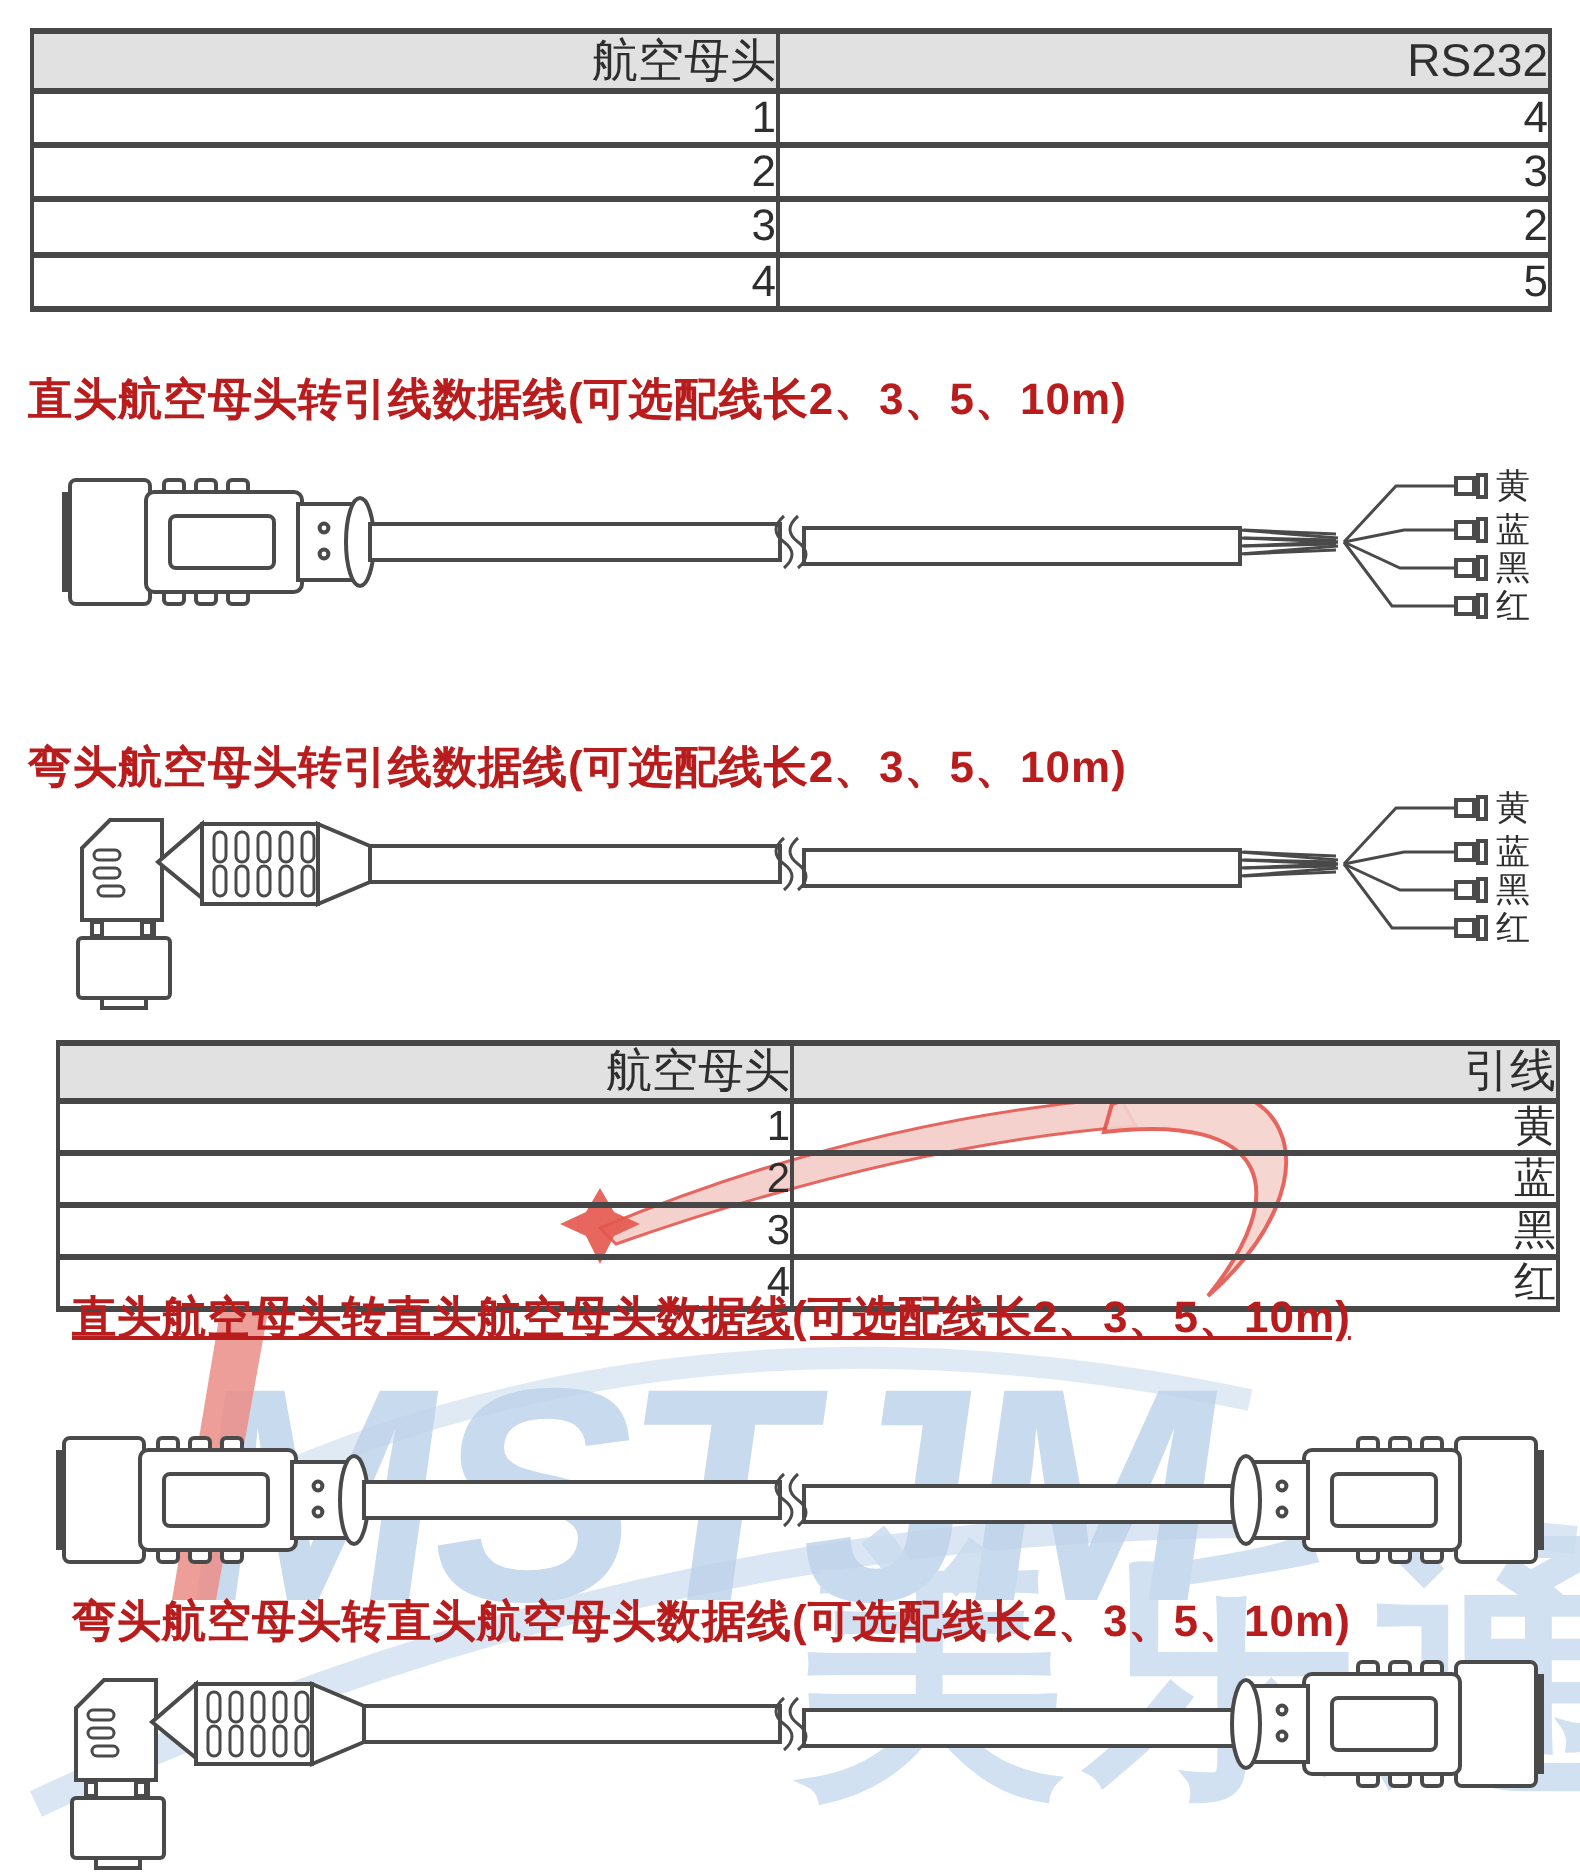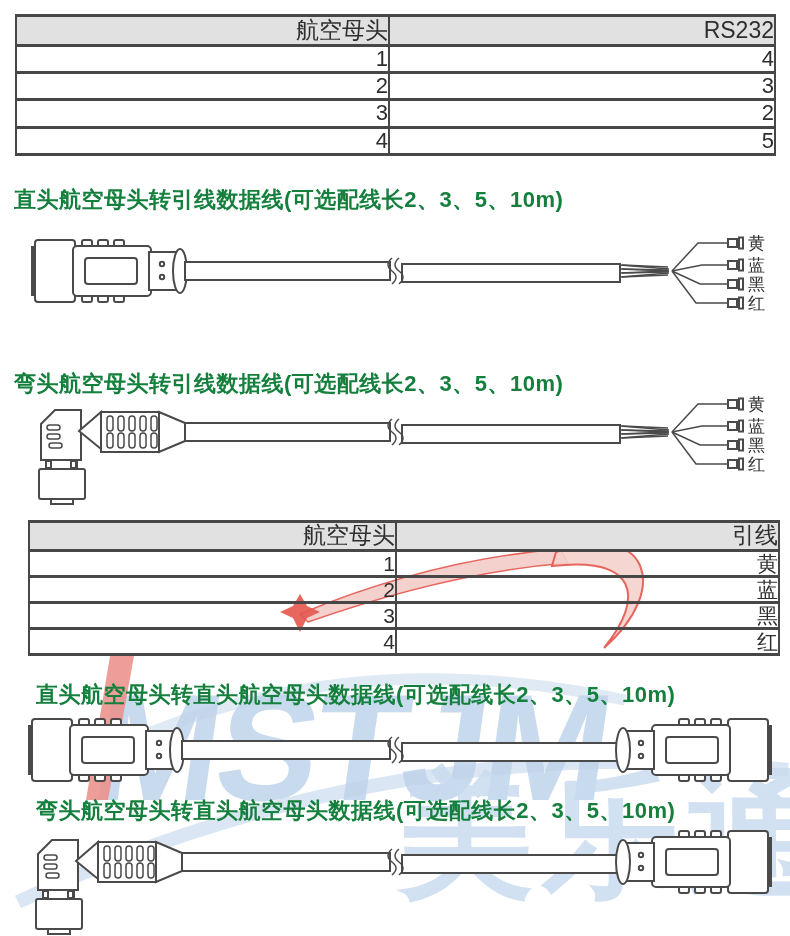--- a/index.html
+++ b/index.html
@@ -23,26 +23,26 @@
   }
   #table1{left:15px;top:14px;width:761px;}
   #table1 th{height:27px;font-size:23px;background:#e1e1e1;}
   #table1 td{height:23px;font-size:22px;}
   #table2{left:28px;top:520px;width:752px;}
   #table2 th{height:26px;font-size:23px;background:#e1e1e1;}
   #table2 td{height:20px;font-size:21px;}
 
   
   .caption{
-    position:absolute;font-size:22px;font-weight:700;color:#15803d;
+    position:absolute;font-size:22px;font-weight:700;color:#b91c1c;
     letter-spacing:0.5px;white-space:nowrap;
   }
   #cap1{left:14px;top:185px;}
   #cap2{left:14px;top:369px;}
-  #cap3{left:36px;top:680px;}
+  #cap3{left:36px;top:644px;text-decoration:underline;}
   #cap4{left:36px;top:796px;}
 
   
   svg.diag{position:absolute;overflow:visible;}
   #diag1{left:20px;top:228px;}
   #diag2{left:20px;top:396px;}
   #diag3{left:20px;top:715px;}
   #diag4{left:20px;top:828px;}
   svg.diag .ln{stroke:#4a4a4a;stroke-width:2;fill:#ffffff;}
   svg.diag .thin{stroke:#4a4a4a;stroke-width:1.5;fill:none;}

